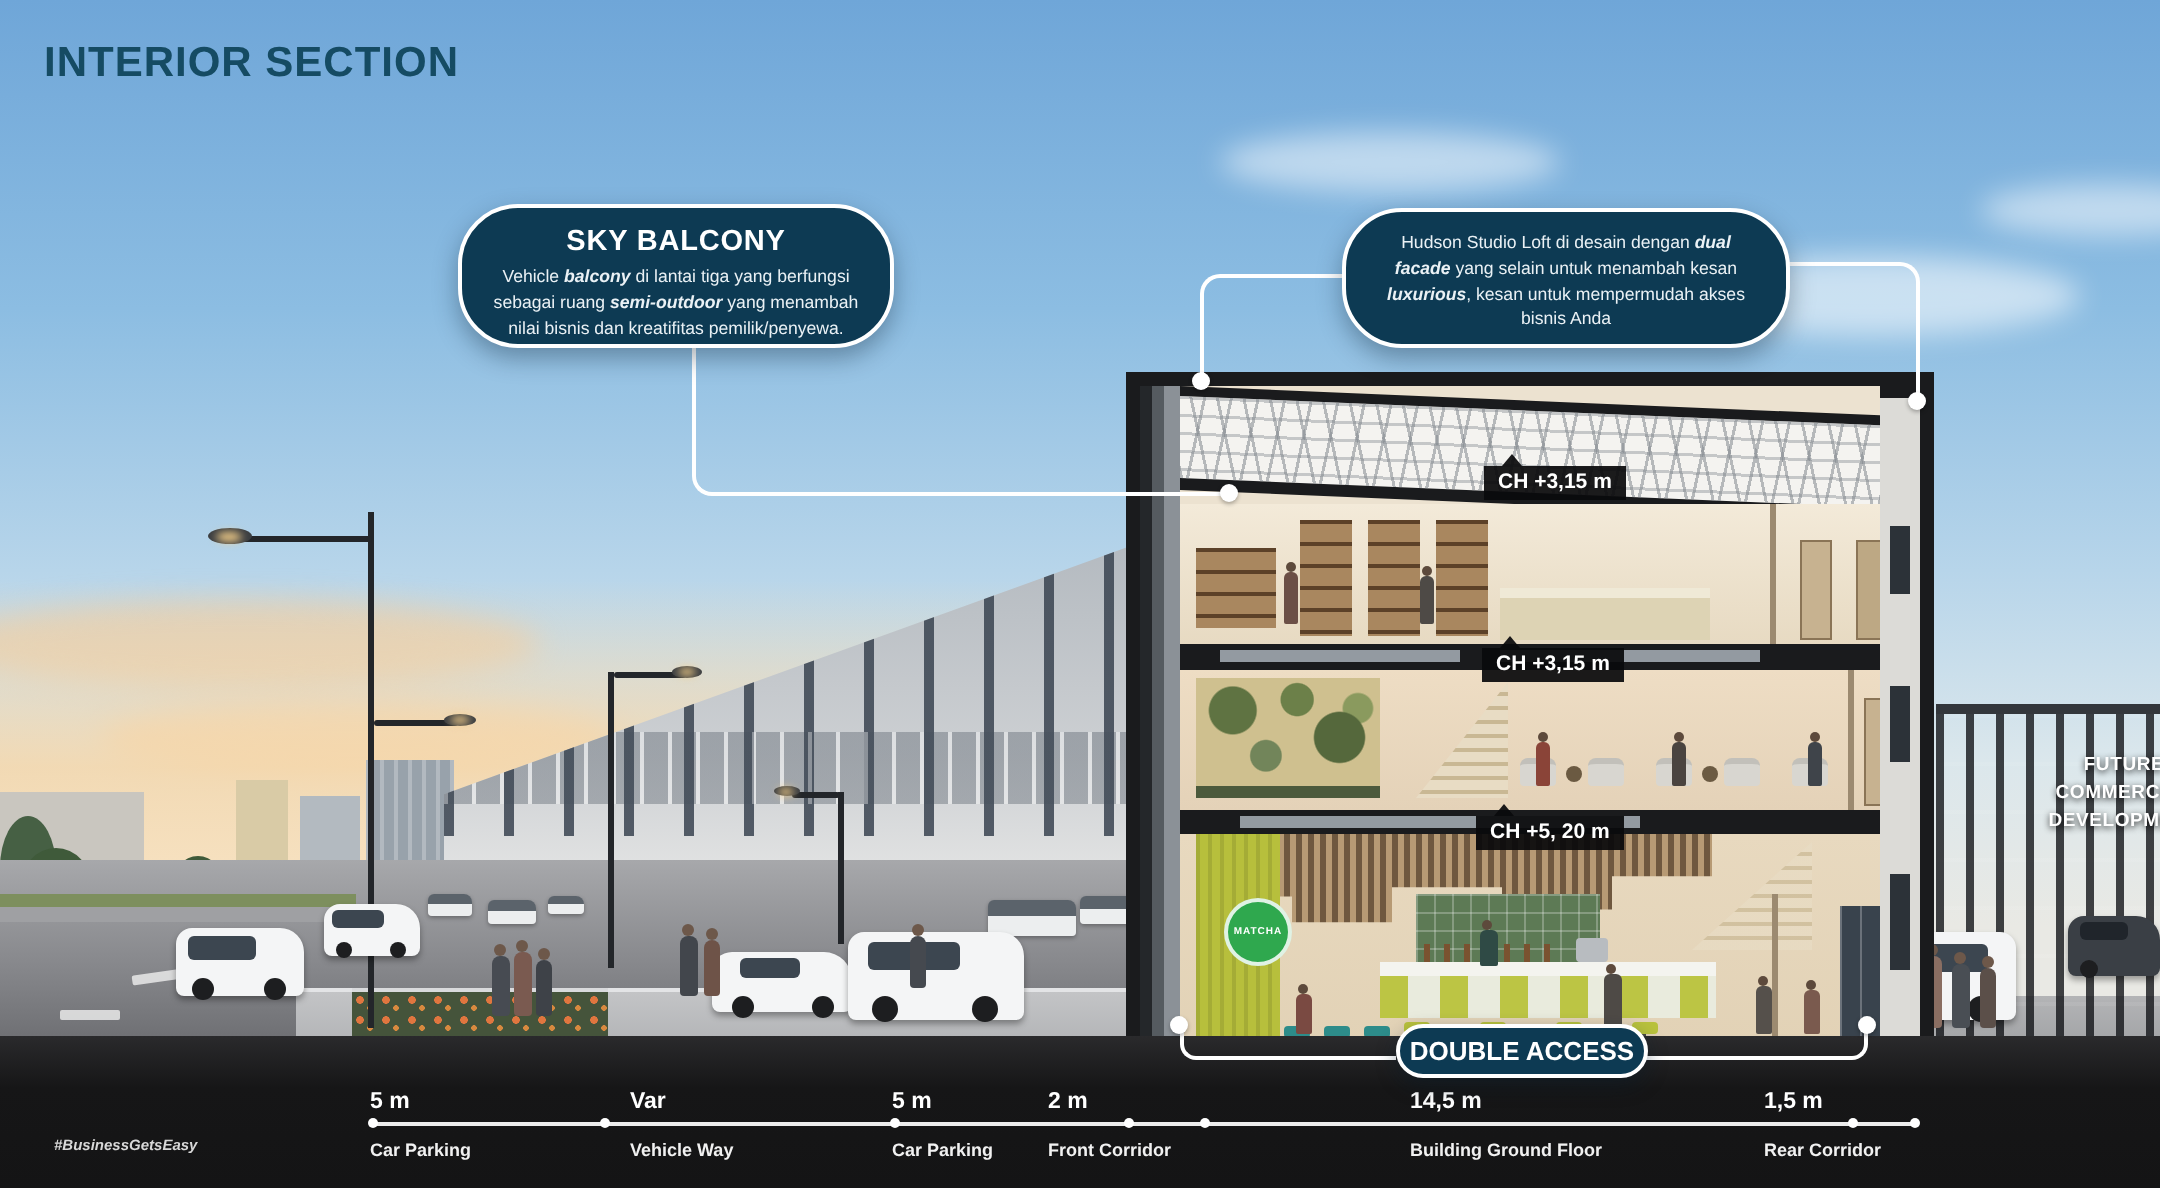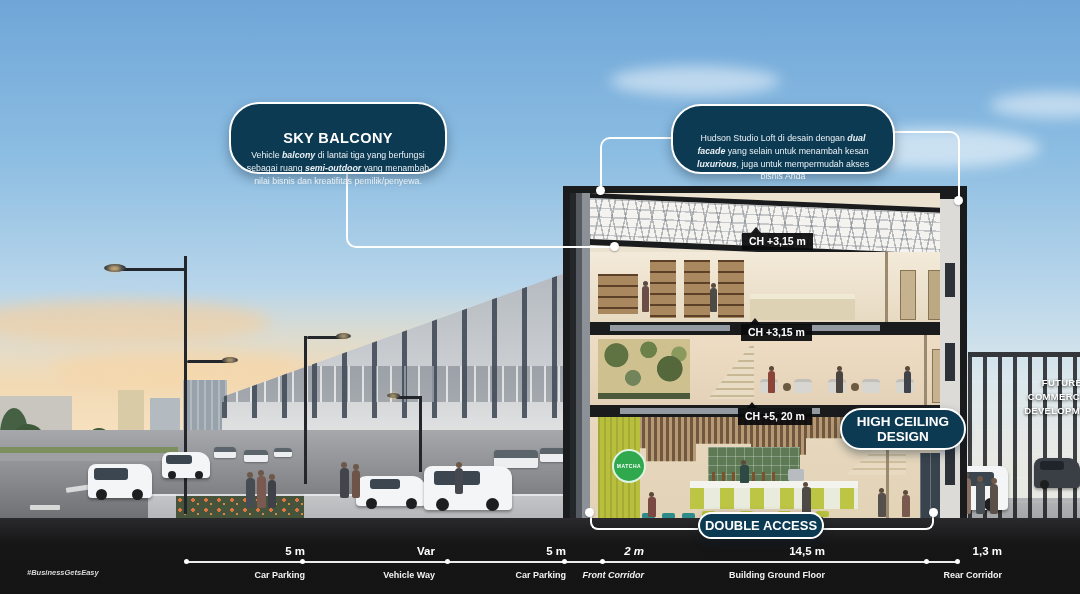--- a/index.html
+++ b/index.html
@@ -130,21 +130,21 @@
   .stool::after { content:""; position:absolute; left:5px; top:6px; width:2px; height:10px; background:#4a4a42; }
   .stool.teal { background:#2d8c8a; }
   .glassdoor { position:absolute; left:330px; top:36px; width:30px; height:66px; background:#39434d;
     background-image: linear-gradient(90deg, rgba(255,255,255,.25) 1px, transparent 1px); background-size: 10px 100%; }
   .fig { position:absolute; border-radius:3px 3px 1px 1px; }
   .fig::before { content:""; position:absolute; top:-5px; left:1px; width:5px; height:5px; border-radius:50%; background:#5d4a3c; }
   .rooftop { position:absolute; left:915px; top:198px; width:22px; height:13px; background:#b9bdc1; border-radius:3px 3px 0 0; }
 
   
   .bubble { position:absolute; background:#0d3a53; border:2px solid #ffffff; border-radius:30px;
-    color:#fff; text-align:center; padding:26px 14px 8px; box-shadow:0 5px 12px rgba(10,30,45,.35); }
+    color:#fff; text-align:center; padding:9px 14px 8px; box-shadow:0 5px 12px rgba(10,30,45,.35); }
   .bubble h3 { font-size:14.5px; font-weight:800; letter-spacing:.4px; margin-bottom:3px; }
   .bubble p { font-size:8.8px; line-height:1.45; color:#eaf1f5; font-weight:500; }
   .bubble .it { font-style: italic; font-weight:700; }
 
   .conn { position:absolute; border:0 solid #ffffff; }
   .cdot { position:absolute; width:9px; height:9px; border-radius:50%; background:#ffffff; box-shadow:0 1px 2px rgba(0,0,0,.3); }
 
   .ch { position:absolute; background:rgba(10,10,12,.93); color:#fff; font-size:10.5px; font-weight:600;
     padding:2px 7px 3px; white-space:nowrap; }
   .ch::before { content:""; position:absolute; top:-6px; left:9px; border-left:5px solid transparent;
@@ -159,21 +159,21 @@
   .logo { position:absolute; left:983px; top:14px; width:84px; text-align:center; }
   .logo-letters { font-size:25px; font-weight:800; line-height:.94; letter-spacing:2px; }
   .logo-name { margin-top:4px; color:#fff; font-size:9.5px; font-weight:800; letter-spacing:2.6px; }
   .logo-district { margin-top:2px; color:#fff; font-size:5px; font-weight:700; letter-spacing:1.1px; }
 
   
   .bottom-strip { position:absolute; left:0; top:518px; width:1080px; height:76px;
     background: linear-gradient(180deg,#2a2a2c 0, #161617 26px, #141415 100%); }
   .scale-line { position:absolute; left:187px; top:561px; width:771px; height:1.5px; background:#ececec; }
   .dot { position:absolute; top:559px; width:5px; height:5px; border-radius:50%; background:#ffffff; }
-  .dim { position:absolute; top:545px; width:120px; text-align:right; white-space:nowrap; }
+  .dim { position:absolute; top:545px; width:120px; text-align:left; white-space:nowrap; }
   .dim-val { font-size:11.5px; font-weight:700; color:#ffffff; }
   .dim-lab { margin-top:13px; font-size:9px; font-weight:600; color:#f1f1f1; }
   .hashtag { position:absolute; left:27px; top:568px; color:#d8d8d8; font-size:7.5px; font-style:italic; font-weight:600; }
 </style>
 </head>
 <body>
 
 <div id="stage">
 
   <div class="cloud" style="left:610px;top:66px;width:170px;height:30px;background:rgba(255,255,255,.5);"></div>
@@ -376,30 +376,30 @@
     <div class="dim-lab">Car Parking</div>
   </div>
   <div class="dim" style="left:315px;">
     <div class="dim-val">Var</div>
     <div class="dim-lab">Vehicle Way</div>
   </div>
   <div class="dim" style="left:446px;">
     <div class="dim-val">5 m</div>
     <div class="dim-lab">Car Parking</div>
   </div>
-  <div class="dim" style="left:524px;font-style:italic;">
+  <div class="dim" style="left:524px;">
     <div class="dim-val">2 m</div>
     <div class="dim-lab">Front Corridor</div>
   </div>
   <div class="dim" style="left:705px;">
     <div class="dim-val">14,5 m</div>
     <div class="dim-lab">Building Ground Floor</div>
   </div>
   <div class="dim" style="left:882px;">
-    <div class="dim-val">1,3 m</div>
+    <div class="dim-val">1,5 m</div>
     <div class="dim-lab">Rear Corridor</div>
   </div>
   <div class="hashtag">#BusinessGetsEasy</div>
 
   <div class="conn" style="left:346px;top:173px;width:268px;height:75px;border-left:2px solid #fff;border-bottom:2px solid #fff;border-bottom-left-radius:10px;"></div>
   <div class="cdot" style="left:610px;top:242px;"></div>
 
   <div class="conn" style="left:600px;top:137px;width:72px;height:53px;border-left:2px solid #fff;border-top:2px solid #fff;border-top-left-radius:10px;"></div>
   <div class="cdot" style="left:596px;top:186px;"></div>
 
@@ -415,30 +415,28 @@
   <div class="ch" style="left:742px;top:233px;">
     <span>CH +3,15 m</span>
   </div>
   <div class="ch" style="left:741px;top:324px;">
     <span>CH +3,15 m</span>
   </div>
   <div class="ch" style="left:738px;top:408px;">
     <span>CH +5, 20 m</span>
   </div>
 
-  <div class="pill" style="left:840px;top:408px;width:126px;height:42px;font-size:13.5px;line-height:1.12;padding:0 14px;">
-    <span>HIGH CEILING DESIGN</span>
-  </div>
   <div class="pill" style="left:698px;top:512px;width:126px;height:27px;font-size:13px;">
     <span>DOUBLE ACCESS</span>
   </div>
 
   <div class="bubble" style="left:229px;top:102px;width:218px;height:72px;">
     <h3>SKY BALCONY</h3>
     <p><span>Vehicle </span><span class="it">balcony</span><span> di lantai tiga yang berfungsi sebagai ruang </span><span class="it">semi-outdoor</span><span> yang menambah nilai bisnis dan kreatifitas pemilik/penyewa.</span></p>
   </div>
   <div class="bubble" style="left:671px;top:104px;width:224px;height:70px;">
-    <p><span>Hudson Studio Loft di desain dengan </span><span class="it">dual facade</span><span> yang selain untuk menambah kesan </span><span class="it">luxurious</span><span>, juga untuk mempermudah akses bisnis Anda</span></p>
-  </div>
-
+    <p><span>Hudson Studio Loft di desain dengan </span><span class="it">dual facade</span><span> yang selain untuk menambah kesan </span><span class="it">luxurious</span><span>, kesan untuk mempermudah akses bisnis Anda</span></p>
+  </div>
+
+  <div class="page-title">INTERIOR SECTION</div>
 
 
 </div>
 
 </body></html>

